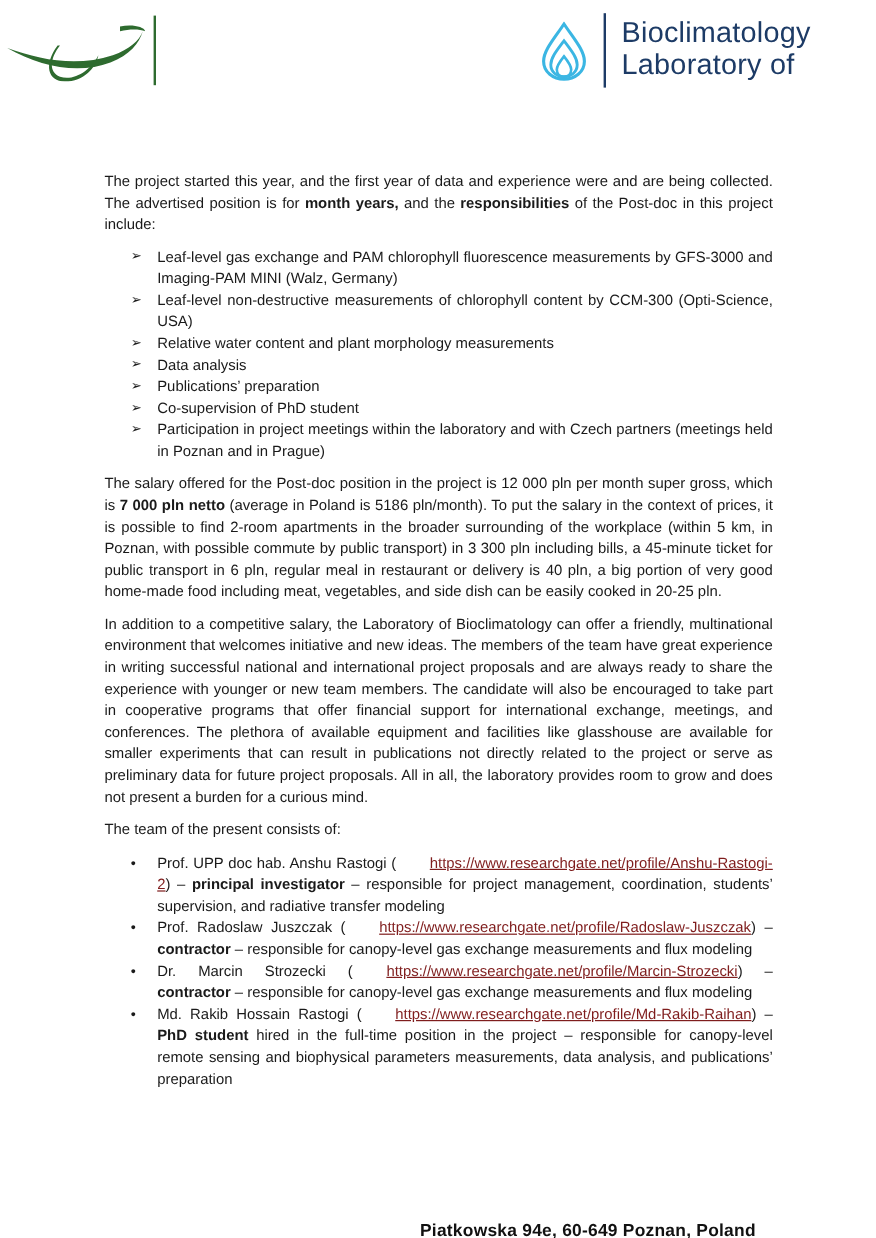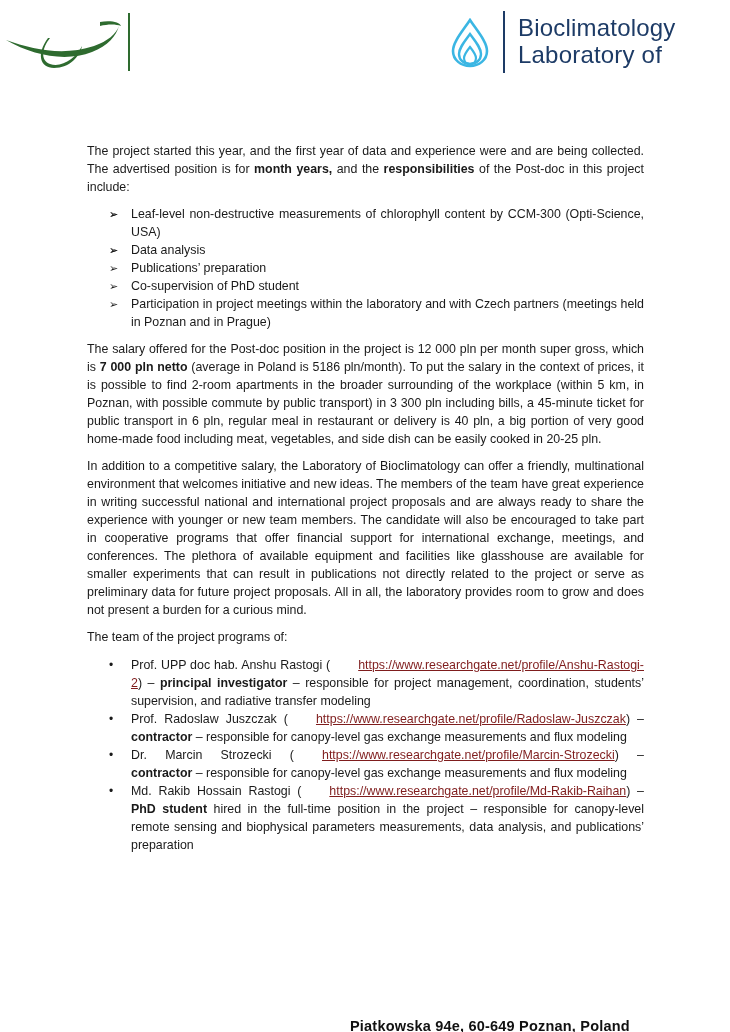--- a/index.html
+++ b/index.html
@@ -45,34 +45,34 @@
   <div class="lab-text">
     <div>Bioclimatology</div>
     <div>Laboratory of</div>
   </div>
 </div>
 
 <div class="content">
   <p><span>The project started this year, and the first year of data and experience were and are being collected. The advertised position is for </span><b>month years,</b><span> and the </span><b>responsibilities</b><span> of the Post-doc in this project include:</span></p>
 
   <ul class="resp-list">
-    <li><span class="arrow">➢</span></li>
+    <li><span class="arrow">➢</span><span>Leaf-level gas exchange and PAM chlorophyll fluorescence measurements by GFS-3000 and Imaging-PAM MINI (Walz, Germany)</span></li>
     <li><span class="arrow">➢</span><span>Leaf-level non-destructive measurements of chlorophyll content by CCM-300 (Opti-Science, USA)</span></li>
-    <li><span class="arrow">➢</span></li>
+    <li><span class="arrow">➢</span><span>Relative water content and plant morphology measurements</span></li>
     <li><span class="arrow">➢</span><span>Data analysis</span></li>
     <li><span class="arrow">➢</span><span>Publications’ preparation</span></li>
     <li><span class="arrow">➢</span><span>Co-supervision of PhD student</span></li>
     <li><span class="arrow">➢</span><span>Participation in project meetings within the laboratory and with Czech partners (meetings held in Poznan and in Prague)</span></li>
   </ul>
 
   <p><span>The salary offered for the Post-doc position in the project is 12 000 pln per month super gross, which is </span><b>7 000 pln netto</b><span> (average in Poland is 5186 pln/month). To put the salary in the context of prices, it is possible to find 2-room apartments in the broader surrounding of the workplace (within 5 km, in Poznan, with possible commute by public transport) in 3 300 pln including bills, a 45-minute ticket for public transport in 6 pln, regular meal in restaurant or delivery is 40 pln, a big portion of very good home-made food including meat, vegetables, and side dish can be easily cooked in 20-25 pln.</span></p>
 
   <p>In addition to a competitive salary, the Laboratory of Bioclimatology can offer a friendly, multinational environment that welcomes initiative and new ideas. The members of the team have great experience in writing successful national and international project proposals and are always ready to share the experience with younger or new team members. The candidate will also be encouraged to take part in cooperative programs that offer financial support for international exchange, meetings, and conferences. The plethora of available equipment and facilities like glasshouse are available for smaller experiments that can result in publications not directly related to the project or serve as preliminary data for future project proposals. All in all, the laboratory provides room to grow and does not present a burden for a curious mind.</p>
 
-  <p style="margin-bottom:10px;">The team of the project programs of:</p>
+  <p style="margin-bottom:10px;">The team of the present consists of:</p>
 
   <ul class="team-list">
     <li><span class="bullet">•</span><span>Prof. UPP doc hab. Anshu Rastogi (</span><a class="link">https://www.researchgate.net/profile/Anshu-Rastogi-2</a><span>) – </span><b>principal investigator</b><span> – responsible for project management, coordination, students’ supervision, and radiative transfer modeling</span></li>
     <li><span class="bullet">•</span><span>Prof. Radoslaw Juszczak (</span><a class="link">https://www.researchgate.net/profile/Radoslaw-Juszczak</a><span>) – </span><b>contractor</b><span> – responsible for canopy-level gas exchange measurements and flux modeling</span></li>
     <li><span class="bullet">•</span><span>Dr. Marcin Strozecki (</span><a class="link">https://www.researchgate.net/profile/Marcin-Strozecki</a><span>) – </span><b>contractor</b><span> – responsible for canopy-level gas exchange measurements and flux modeling</span></li>
     <li><span class="bullet">•</span><span>Md. Rakib Hossain Rastogi (</span><a class="link">https://www.researchgate.net/profile/Md-Rakib-Raihan</a><span>) – </span><b>PhD student</b><span> hired in the full-time position in the project – responsible for canopy-level remote sensing and biophysical parameters measurements, data analysis, and publications’ preparation</span></li>
   </ul>
 </div>
 
 <div class="footer">Piatkowska 94e, 60-649  Poznan, Poland</div>

